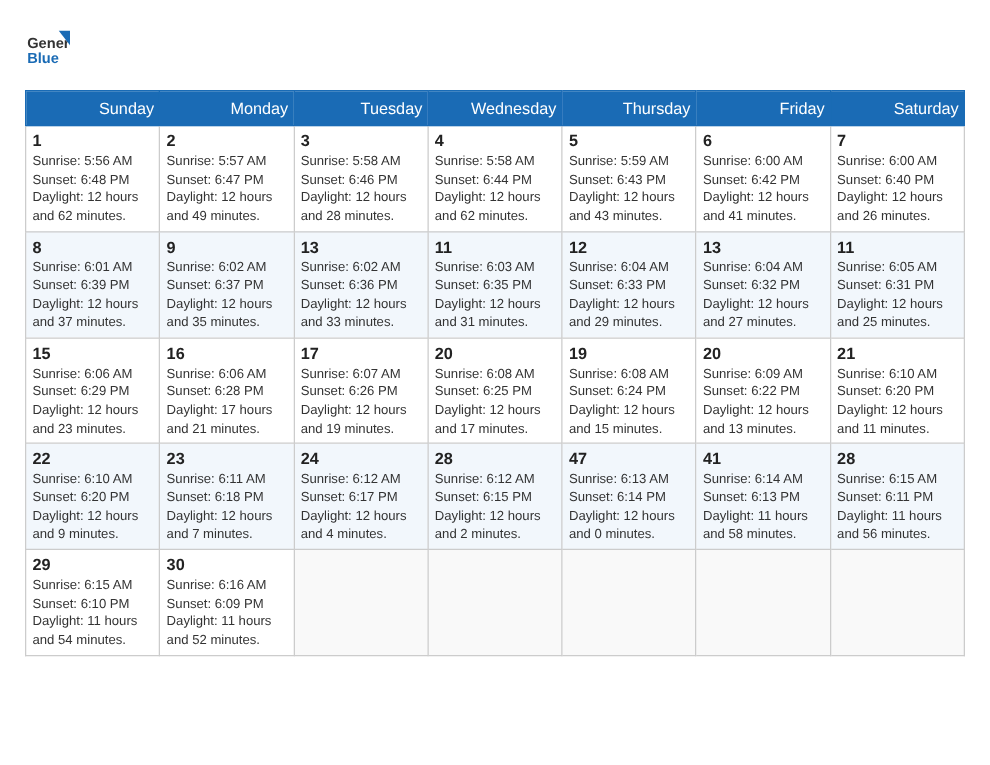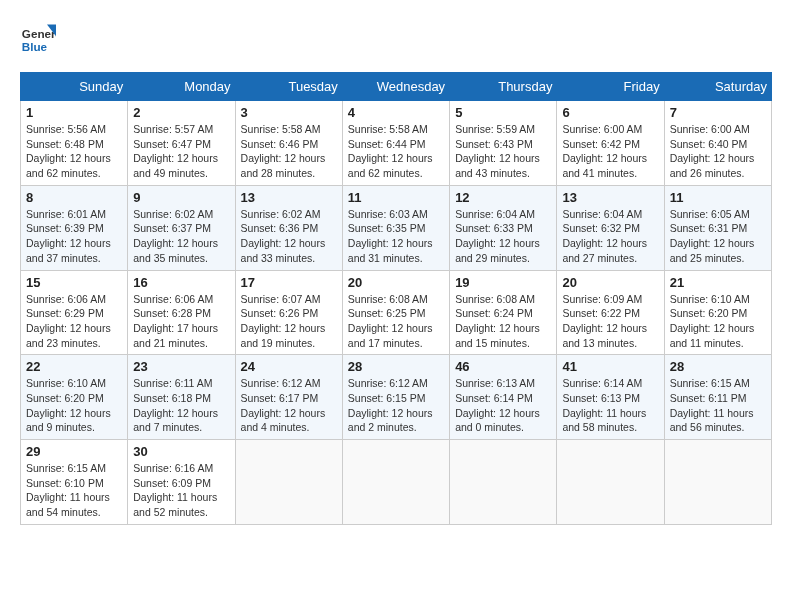--- a/index.html
+++ b/index.html
@@ -309,21 +309,21 @@
       </td>
         <td>
         <span class="day-num">28</span>
         <div class="day-info">
           <span>Sunrise: 6:12 AM</span><br>
           <span>Sunset: 6:15 PM</span><br>
           <span>Daylight: 12 hours and 2 minutes.</span>
         </div>
       </td>
         <td>
-        <span class="day-num">46</span>
+        <span class="day-num">47</span>
         <div class="day-info">
           <span>Sunrise: 6:13 AM</span><br>
           <span>Sunset: 6:14 PM</span><br>
           <span>Daylight: 12 hours and 0 minutes.</span>
         </div>
       </td>
         <td>
         <span class="day-num">41</span>
         <div class="day-info">
           <span>Sunrise: 6:14 AM</span><br>

